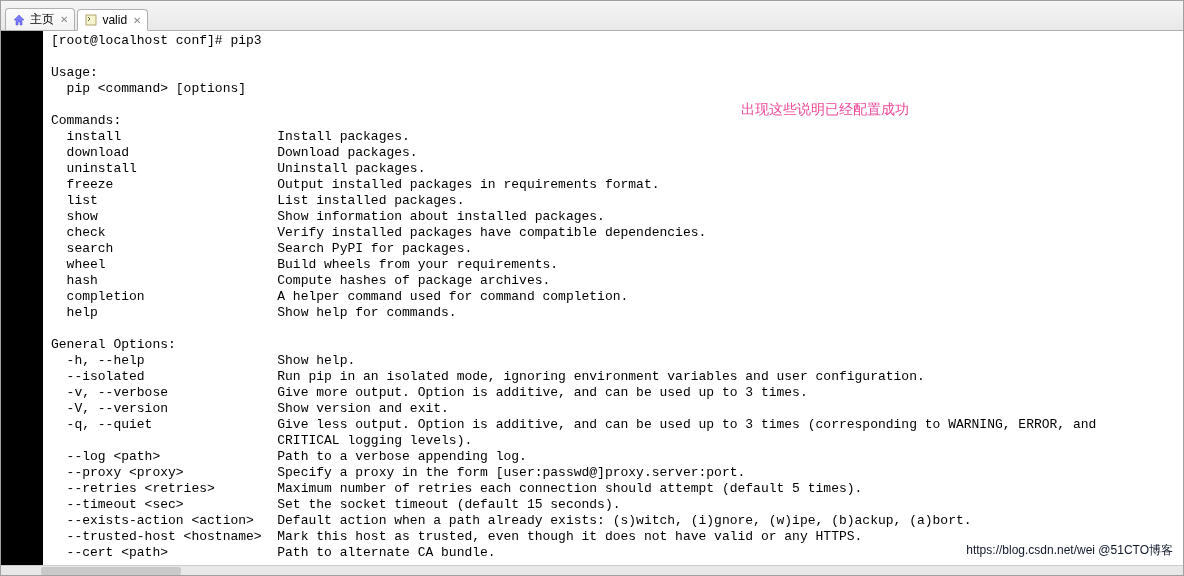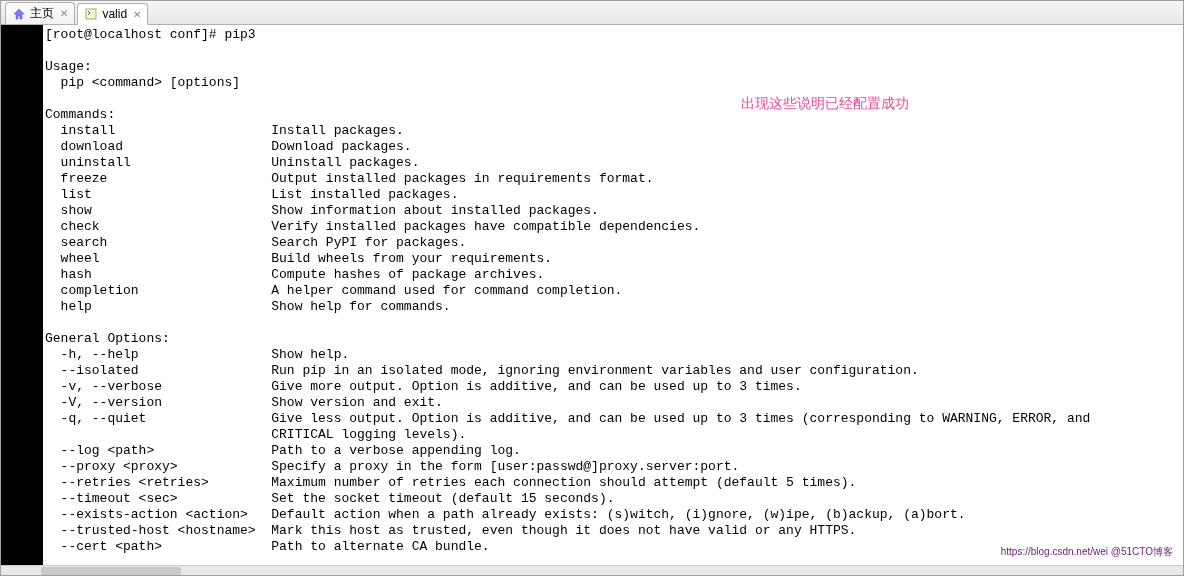--- a/index.html
+++ b/index.html
@@ -16,21 +16,21 @@
       background: #fff;
       height: 100%;
       display: flex;
       flex-direction: column;
     }
     .tab-bar {
       background: linear-gradient(#f5f5f5, #e8e8e8);
       border-bottom: 1px solid #b0b0b0;
       display: flex;
       align-items: flex-end;
-      height: 24px;
+      height: 30px;
       padding-left: 4px;
       gap: 2px;
     }
     .tab {
       display: flex;
       align-items: center;
       gap: 4px;
       padding: 3px 6px;
       border: 1px solid #b0b0b0;
       border-bottom: none;
@@ -70,38 +70,38 @@
       flex-shrink: 0;
     }
     .terminal {
       flex: 1;
       background: #fff;
       font-family: "Consolas", "Courier New", monospace;
       font-size: 13px;
       line-height: 16px;
       color: #000;
       white-space: pre;
-      padding: 2px 0 0 2px;
+      padding: 2px 0 0 8px;
       overflow: hidden;
       position: relative;
     }
     .annotation {
       position: absolute;
       color: #ec4899;
       font-family: "Microsoft YaHei", sans-serif;
       font-size: 14px;
       top: 70px;
       left: 740px;
     }
     .watermark {
       position: absolute;
       right: 10px;
       bottom: 6px;
-      color: #701a75;
-      font-size: 10px;
+      color: #0f172a;
+      font-size: 12px;
       font-family: Arial, sans-serif;
       pointer-events: none;
     }
     .scrollbar-bottom {
       height: 10px;
       background: #e8e8e8;
       border-top: 1px solid #ccc;
       position: relative;
     }
     .scrollbar-thumb {

